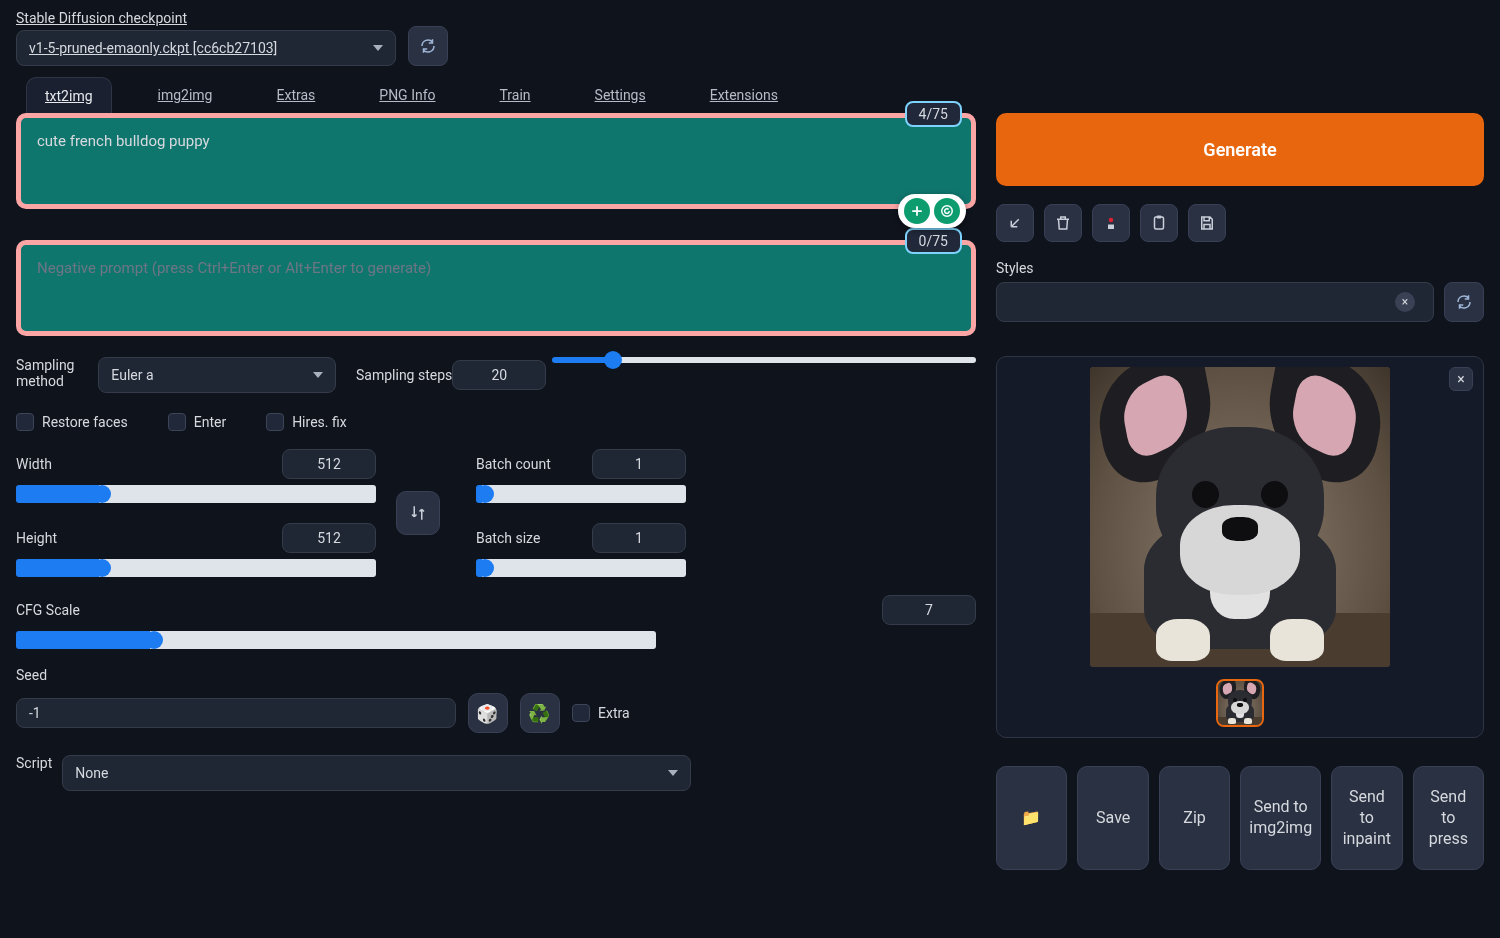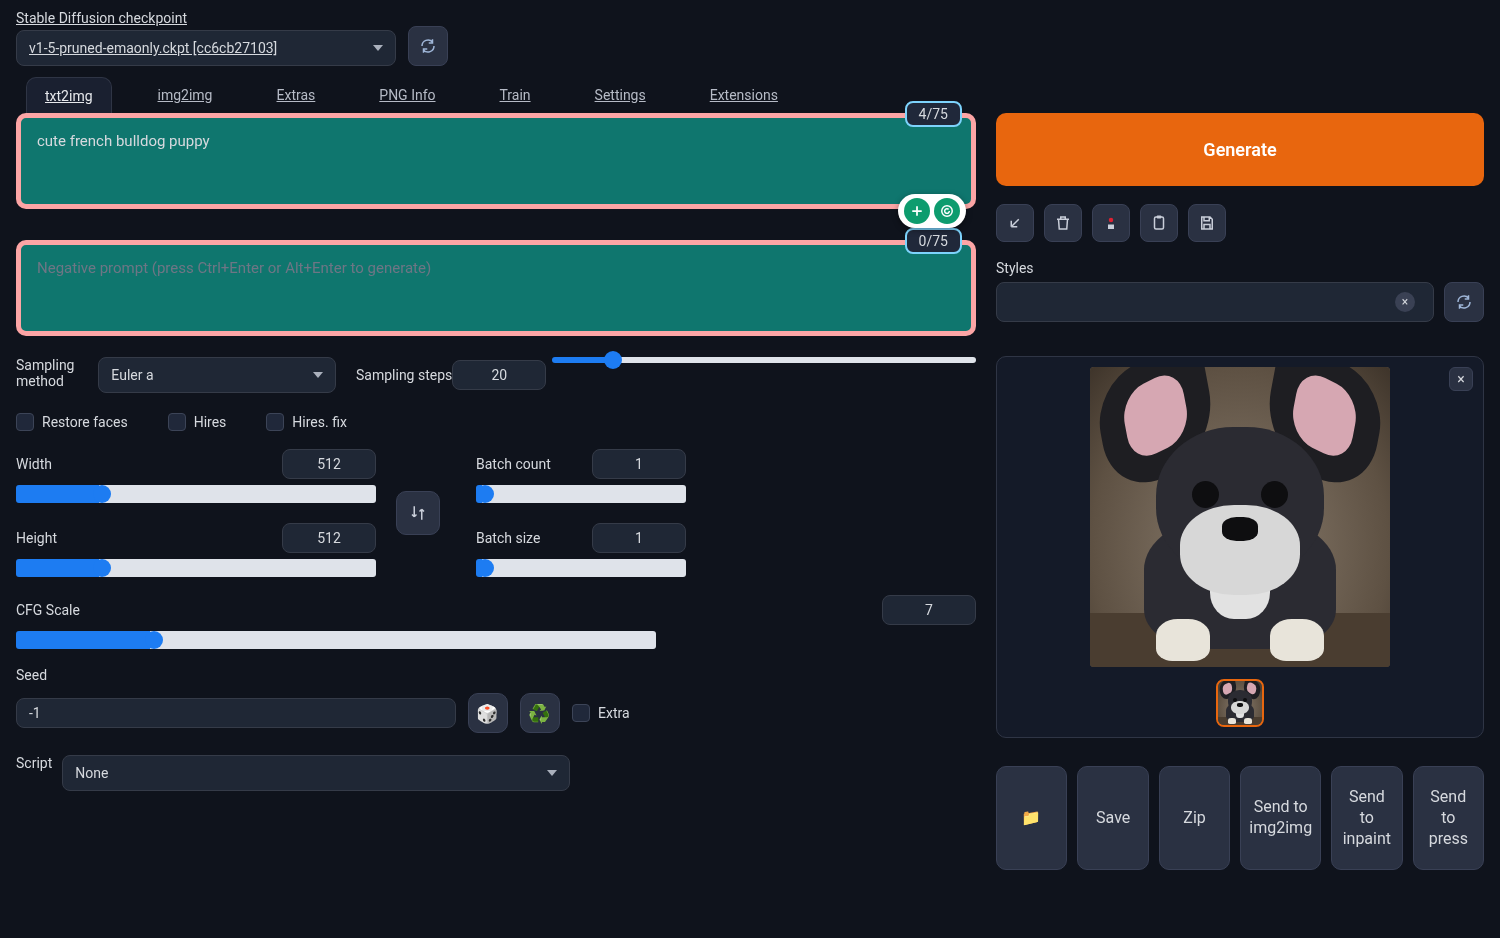--- a/index.html
+++ b/index.html
@@ -47,21 +47,21 @@
 .dim-head { display:flex; justify-content:space-between; align-items:center; }
 .swap-btn { background:#2a3142; border:1px solid #394055; border-radius:10px; width:44px; height:44px; display:flex; align-items:center; justify-content:center; cursor:pointer; align-self:center; grid-row: 1 / span 2; grid-column:2;}
 .cfg-block { display:flex; flex-direction:column; gap:6px; margin-top:8px;}
 .cfg-head { display:flex; justify-content:space-between; align-items:center; }
 
 .seed-row { display:flex; gap:12px; align-items:center; margin-top:4px;}
 .seed-block { display:flex; flex-direction:column; gap:6px; margin-top:8px;}
 .sq-btn { background:#2a3142; border:1px solid #394055; border-radius:10px; width:40px; height:40px; display:flex; align-items:center; justify-content:center; cursor:pointer; font-size:18px;}
 
 .script-block { display:flex; gap:10px; margin-top:12px; }
-.dropdown.full { width: 508px; }
+.dropdown.full { width: 629px; }
 
 .generate-btn { background:#e8660e; color:#fff; font-weight:600; font-size:18px; border:none; border-radius:10px; padding:26px; width:100%; cursor:pointer; }
 .gen-icons { display:flex; gap:10px; }
 .gen-icons .icon-btn { width:38px; height:38px; }
 
 .styles-block { display:flex; flex-direction:column; gap:6px; }
 .styles-row { display:flex; gap:10px; }
 .styles-dropdown { flex:1; background:#1f2735; border:1px solid #353b48; border-radius:8px; padding:9px 12px; display:flex; justify-content:flex-end; align-items:center; gap:6px; }
 .x-pill { background:#3a4154; border-radius:50%; width:20px; height:20px; display:flex; align-items:center; justify-content:center; font-size:12px; color:#d6d9de;}
 
@@ -161,21 +161,21 @@
       </div>
     </div>
 
     <div class="checks-row">
       <label class="check">
           <span class="checkbox"></span>
           <span>Restore faces</span>
         </label>
       <label class="check">
           <span class="checkbox"></span>
-          <span>Hires</span>
+          <span>Enter</span>
         </label>
       <label class="check">
           <span class="checkbox"></span>
           <span>Hires. fix</span>
         </label>
     </div>
 
     <div class="dims-block">
       <div class="dim-col" style="grid-column:1;grid-row:1;">
         <div class="dim-head">

